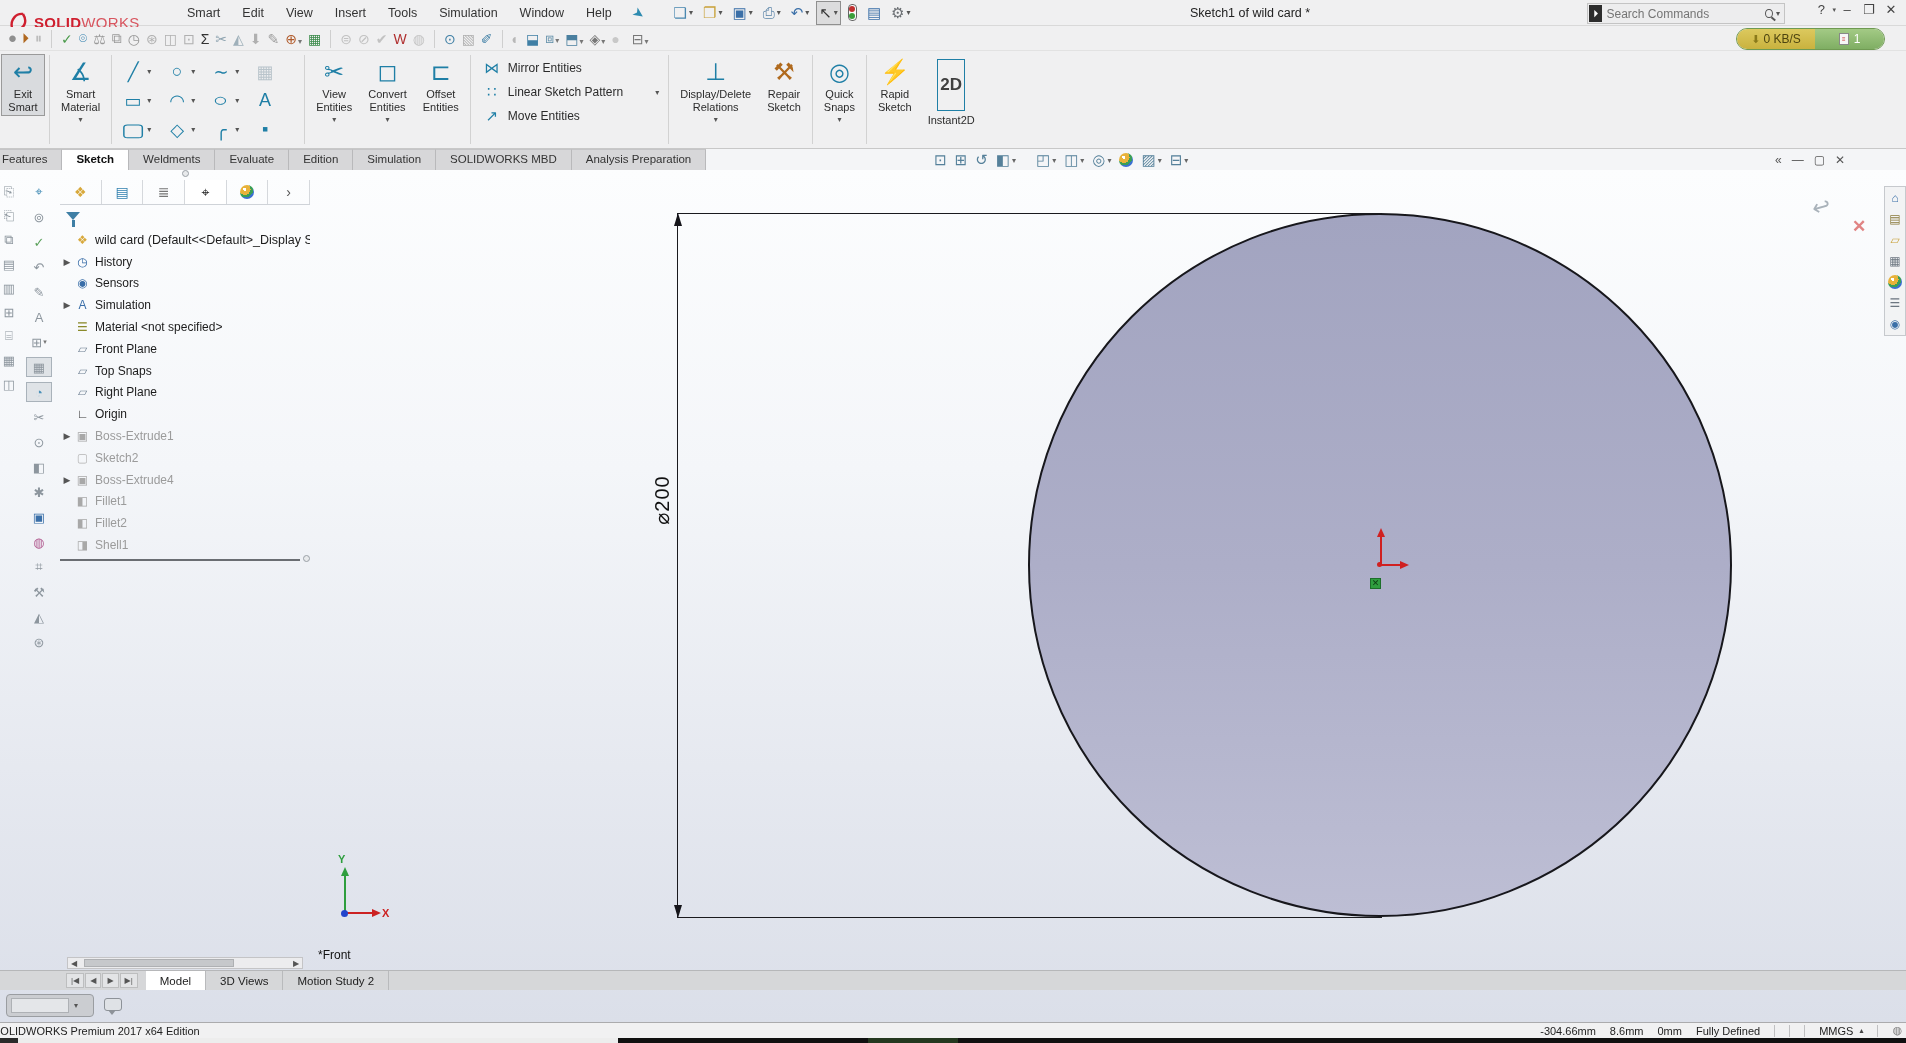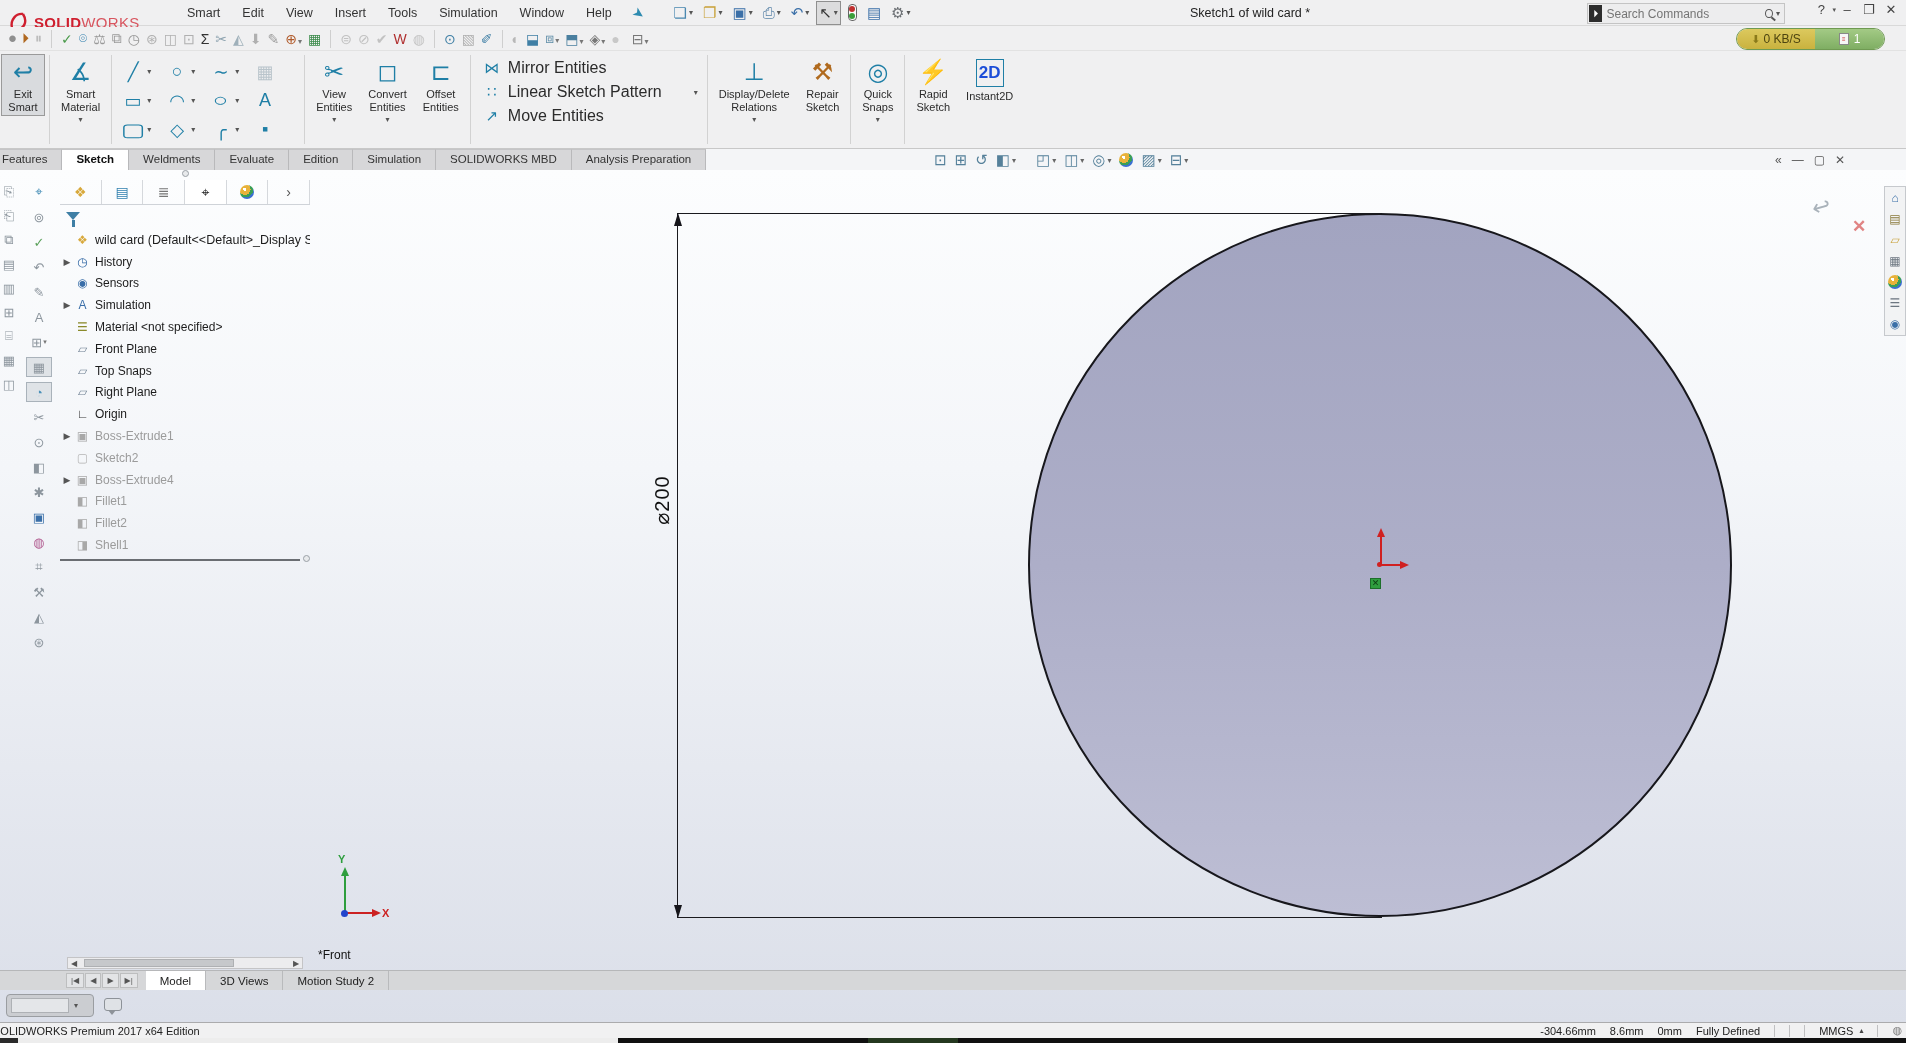--- a/index.html
+++ b/index.html
@@ -71,21 +71,21 @@
   .rbdrop{font-size:8px;color:#555;margin-top:2px;}
   .palette{display:grid;grid-template-columns:repeat(4,44px);grid-auto-rows:29px;padding:6px 4px 0 6px;}
   .pcell{display:flex;align-items:center;}
   .picon{font-size:18px;color:#1f7fa6;width:24px;text-align:center;}
   .picon.stretch{transform:scaleX(1.45);display:inline-block;}
   .picon.ghost{color:#b9c4cb;}
   .pdrop{font-size:8px;color:#555;margin-left:2px;}
   .stackg{display:flex;flex-direction:column;justify-content:flex-start;padding:8px 6px 0 8px;gap:6px;}
   .stkrow{display:flex;align-items:center;gap:6px;}
   .stkicon{font-size:15px;color:#1f7fa6;width:20px;text-align:center;}
-  .stklabel{font-size:16px;color:#2b2b2b;white-space:nowrap;}
+  .stklabel{font-size:12px;color:#2b2b2b;white-space:nowrap;}
   .stkdd{font-size:8px;color:#555;margin-left:26px;}
 
   
   #cmdtabs{position:absolute;left:-12px;top:149px;height:21px;display:flex;z-index:5;}
   .ctab{padding:3px 14px;font-size:11.5px;color:#333;background:#d7d7d9;border-right:1px solid #b9b9bb;
         border-top:1px solid #c5c5c7;white-space:nowrap;}
   .ctab.active{background:#ffffff;font-weight:bold;color:#111;}
   #tabrow-bg{position:absolute;left:0;top:149px;width:1906px;height:21px;background:#f4f5f7;}
 
   
@@ -451,21 +451,21 @@
         </div>
       </div>
       <div class="rsep"></div>
       <div class="rgroup">
         <div class="rbig">
           <span class="rbicon" style="color:#c79a1e;">⚡</span>
           <div class="rblabel">Rapid
 Sketch</div>
         </div>
         <div class="rbig">
-          <span class="rbicon" style="color:#1d4ed8;font-size:17px;font-weight:bold;border:1.5px solid #1f7fa6;padding:0 2px;">2D</span>
+          <span class="rbicon" style="color:#404040;font-size:17px;font-weight:bold;border:1.5px solid #1f7fa6;padding:12px 2px;">2D</span>
           <div class="rblabel">Instant2D</div>
         </div>
       </div>
     </div>
 
   <div id="tabrow-bg"></div>
   <div id="cmdtabs">
       <div class="ctab">Features</div>
       <div class="ctab active">Sketch</div>
       <div class="ctab">Weldments</div>

